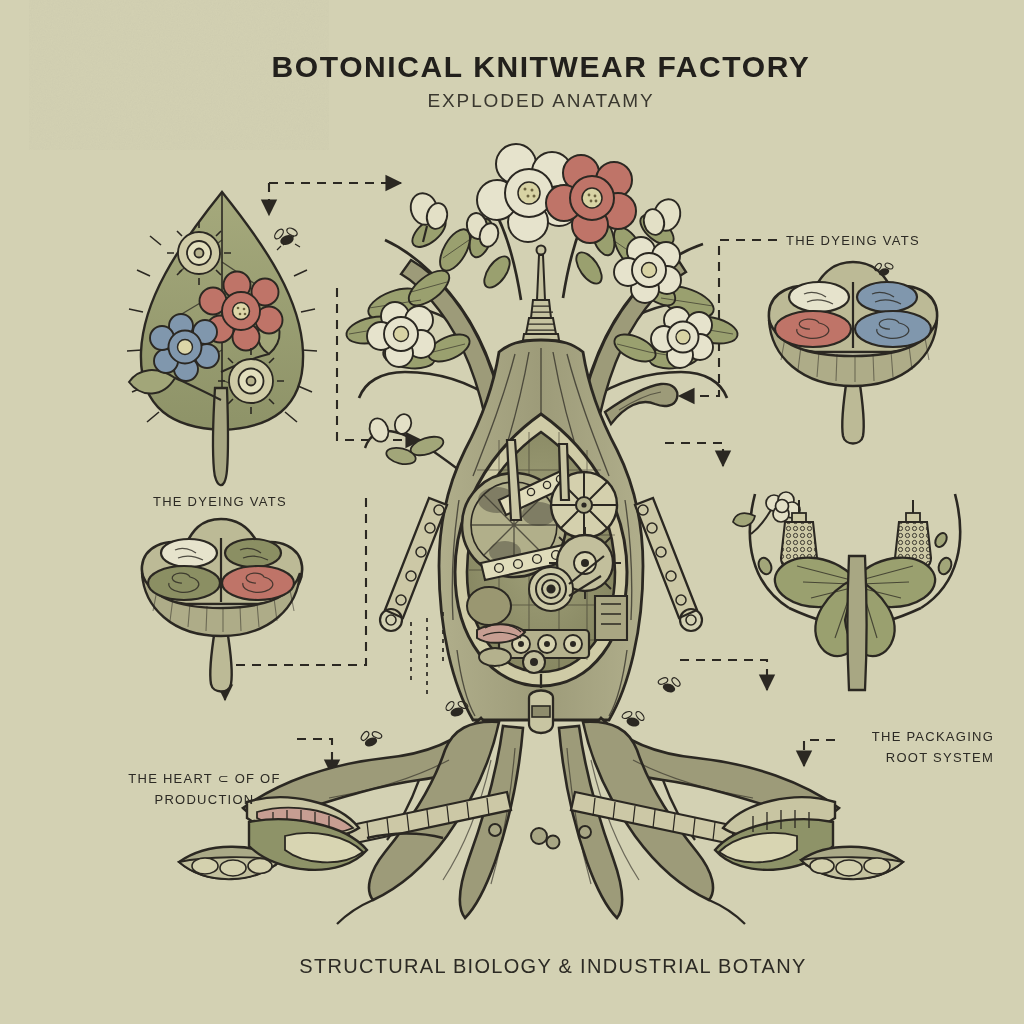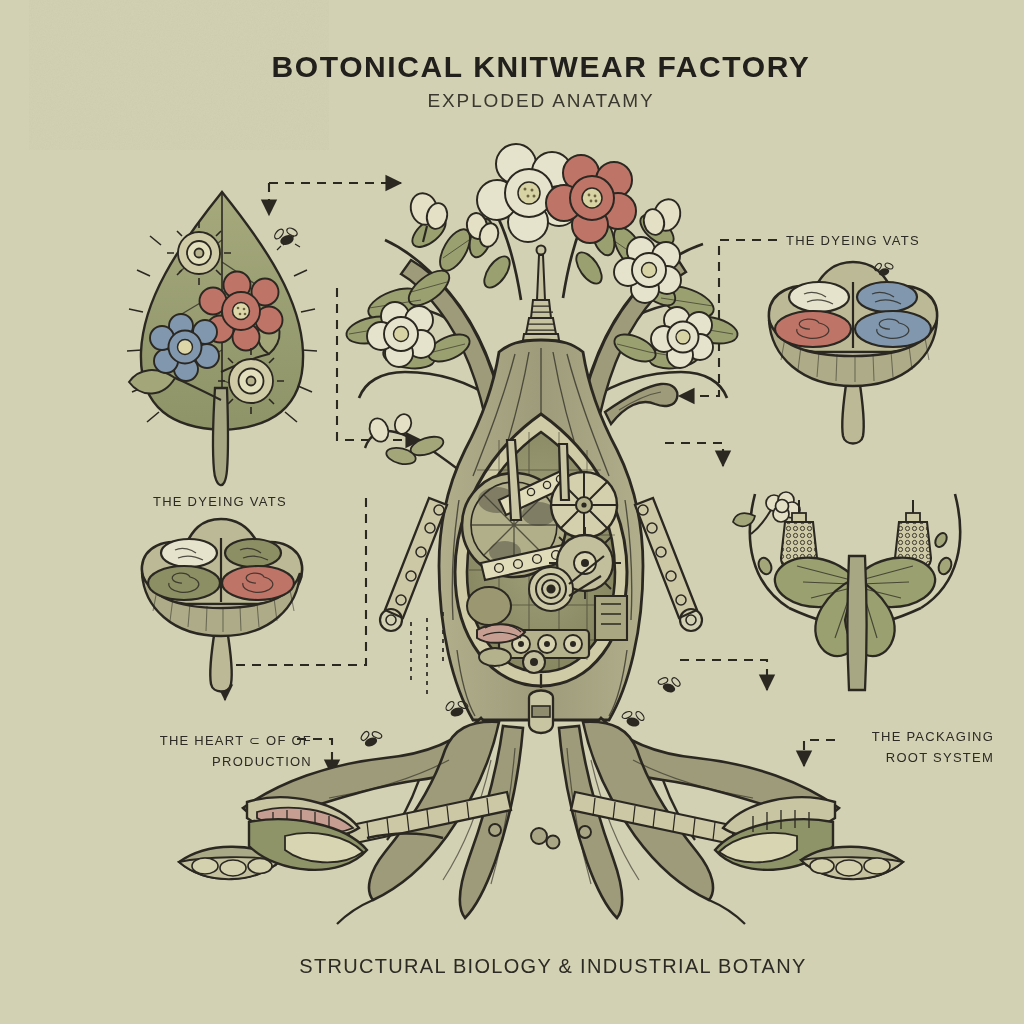--- a/index.html
+++ b/index.html
@@ -21,21 +21,21 @@
     left:0;right:0;top:90px;text-align:center;
     font-size:19px;letter-spacing:1.9px;color:#3a382f;
   }
   #footer{
     left:0;right:0;top:955px;text-align:center;
     font-size:20px;letter-spacing:1.3px;color:#2c2a24;padding-left:24px;
   }
   .lbl{font-size:13px;letter-spacing:1.25px;color:#2c2a24;line-height:21px;}
   #lbl-vats-tr{left:757px;top:230px;}
   #lbl-vats-l{left:124px;top:491px;}
-  #lbl-heart{left:68px;top:730px;width:215px;text-align:right;}
+  #lbl-heart{left:68px;top:768px;width:215px;text-align:center;}
   #lbl-pack{left:815px;top:726px;width:150px;text-align:right;}
 
   .grain{
     position:absolute;inset:0;pointer-events:none;
     opacity:.55;mix-blend-mode:multiply;
   }
 </style>
 </head>
 <body style="background: rgb(211, 209, 179);">
 

